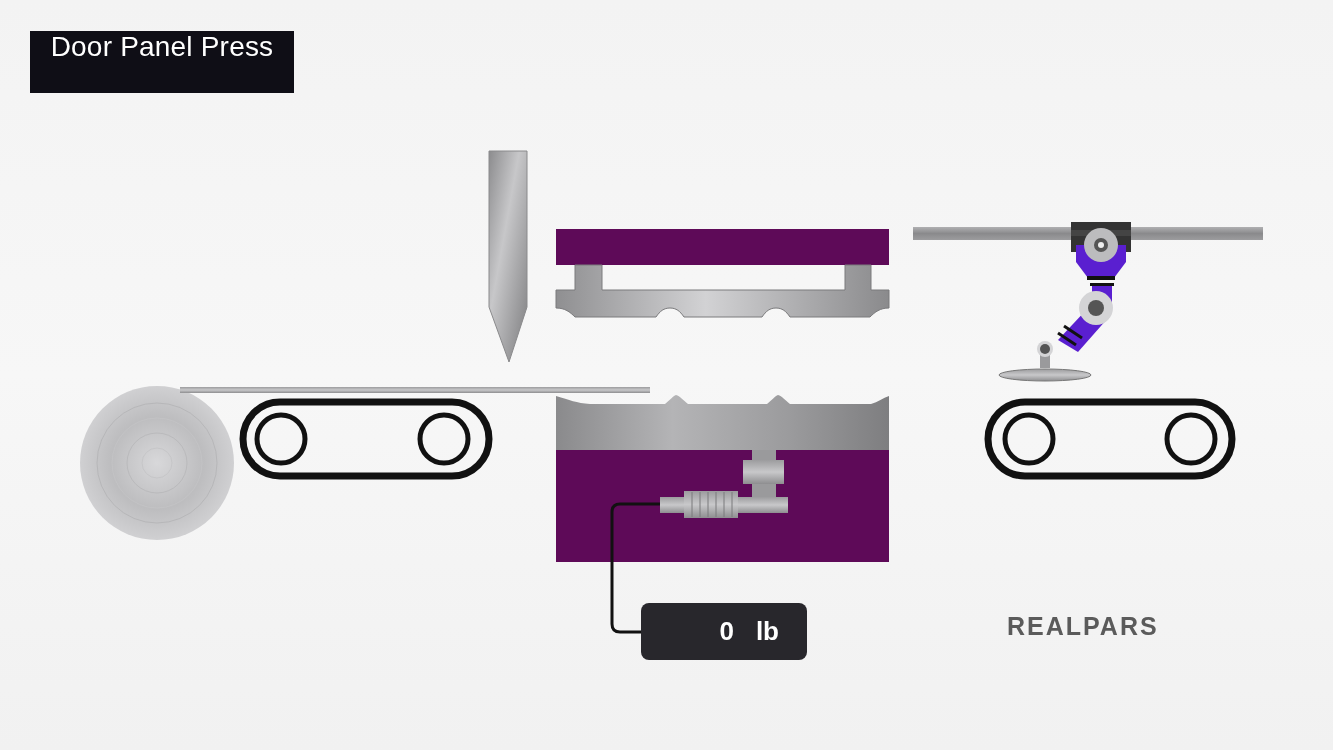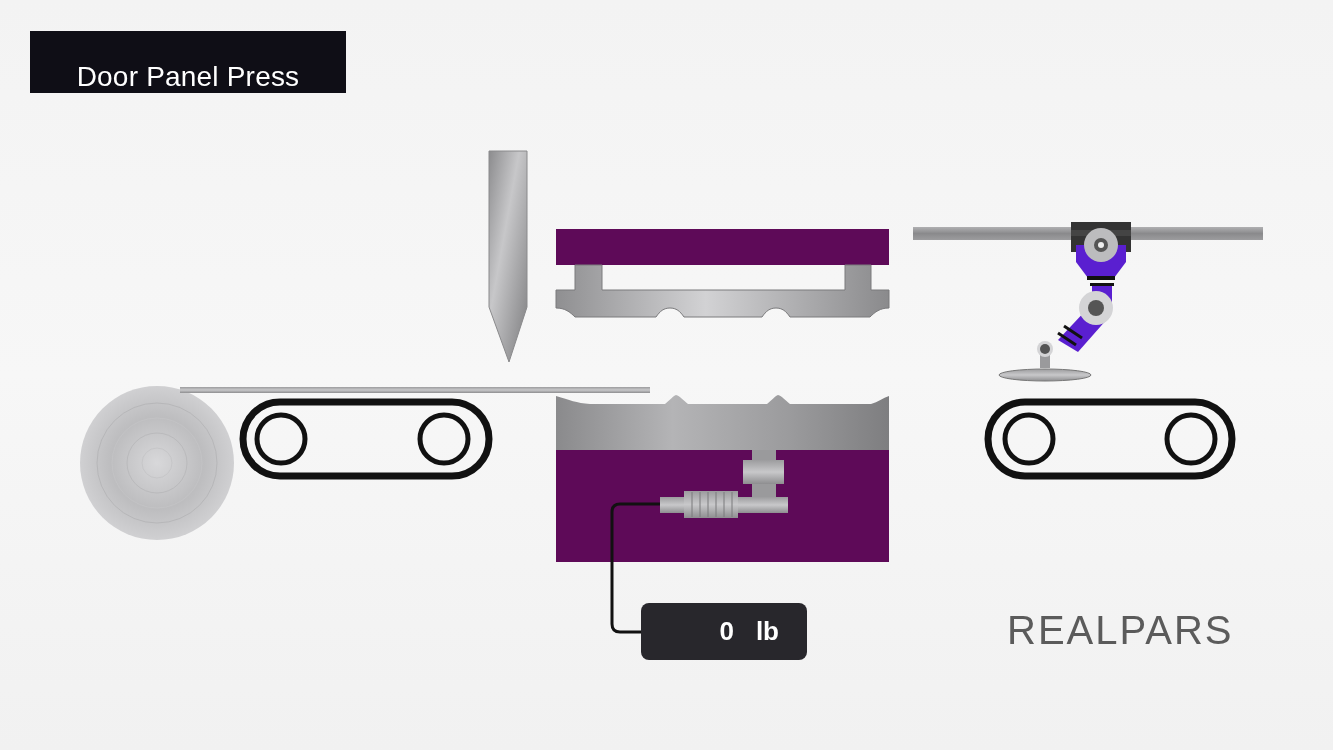--- a/index.html
+++ b/index.html
@@ -2,37 +2,37 @@
 <html><head>
 <meta charset="utf-8">
 <style>
   html, body { margin:0; padding:0; }
   body {
     width:1333px; height:750px; overflow:hidden; position:relative;
     background: linear-gradient(180deg,#f3f3f3 0%,#f7f7f7 50%,#f1f1f1 100%);
     font-family:"Liberation Sans", sans-serif;
   }
   .title-box {
-    position:absolute; left:30px; top:31px; width:316px; height:62px;
+    position:absolute; left:30px; top:31px; width:264px; height:62px;
     background:#0f0e16; color:#fff; box-sizing:border-box;
-    display:flex; align-items:flex-end; justify-content:center;
+    display:flex; align-items:flex-start; justify-content:center;
     font-size:28px; letter-spacing:0.2px;
   }
   .scene { position:absolute; left:0; top:0; }
   .readout {
     position:absolute; left:641px; top:603px; width:166px; height:57px;
     background:#28272c; border-radius:8px; color:#fff;
     display:flex; align-items:center; justify-content:flex-end;
     box-sizing:border-box; padding-right:28px; gap:22px;
     font-size:26px; font-weight:bold;
   }
   .brand {
     position:absolute; left:1007px; top:612px; width:244px; height:36px;
-    color:#5b5b5b; font-size:40px; font-weight:normal; letter-spacing:2px;
-    display:flex; align-items:center;
+    color:#5b5b5b; font-size:25px; font-weight:bold; letter-spacing:2px;
+    display:flex; 
   }
 </style>
 </head>
 <body>
 
 <div class="title-box">
   <span>Door Panel Press</span>
 </div>
 
 <svg class="scene" width="1333" height="750" viewBox="0 0 1333 750">

